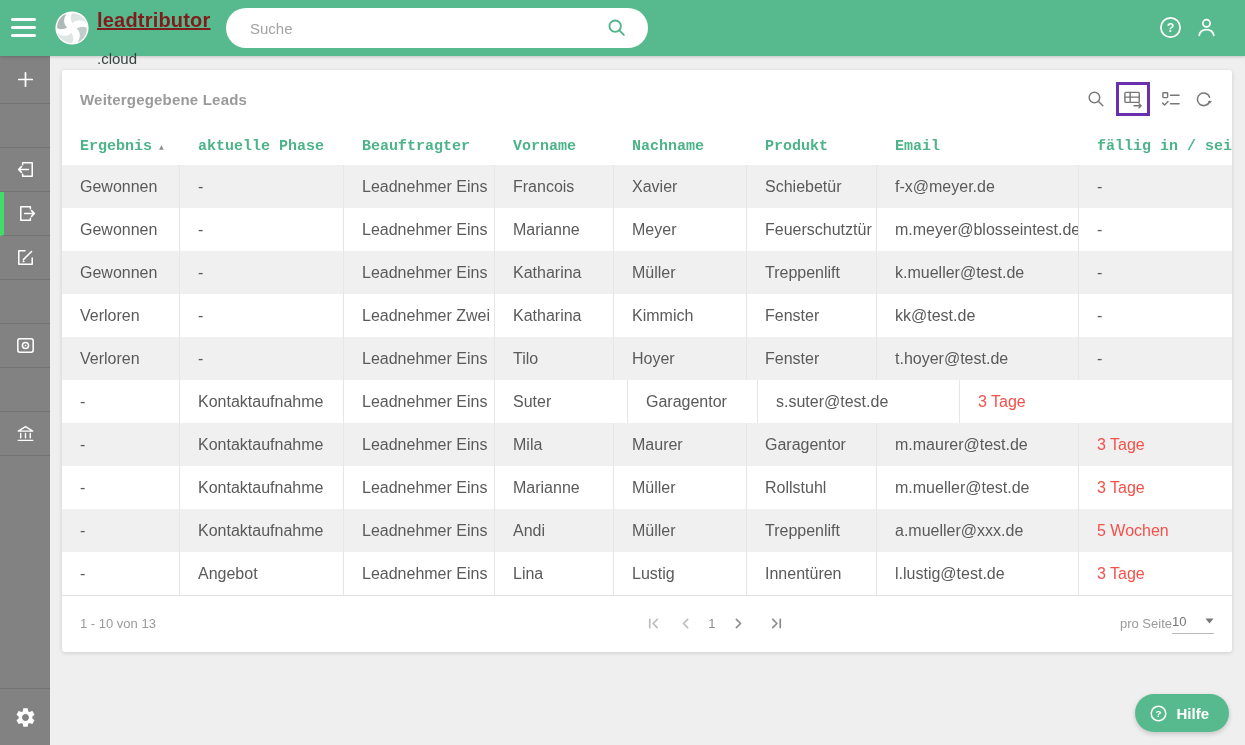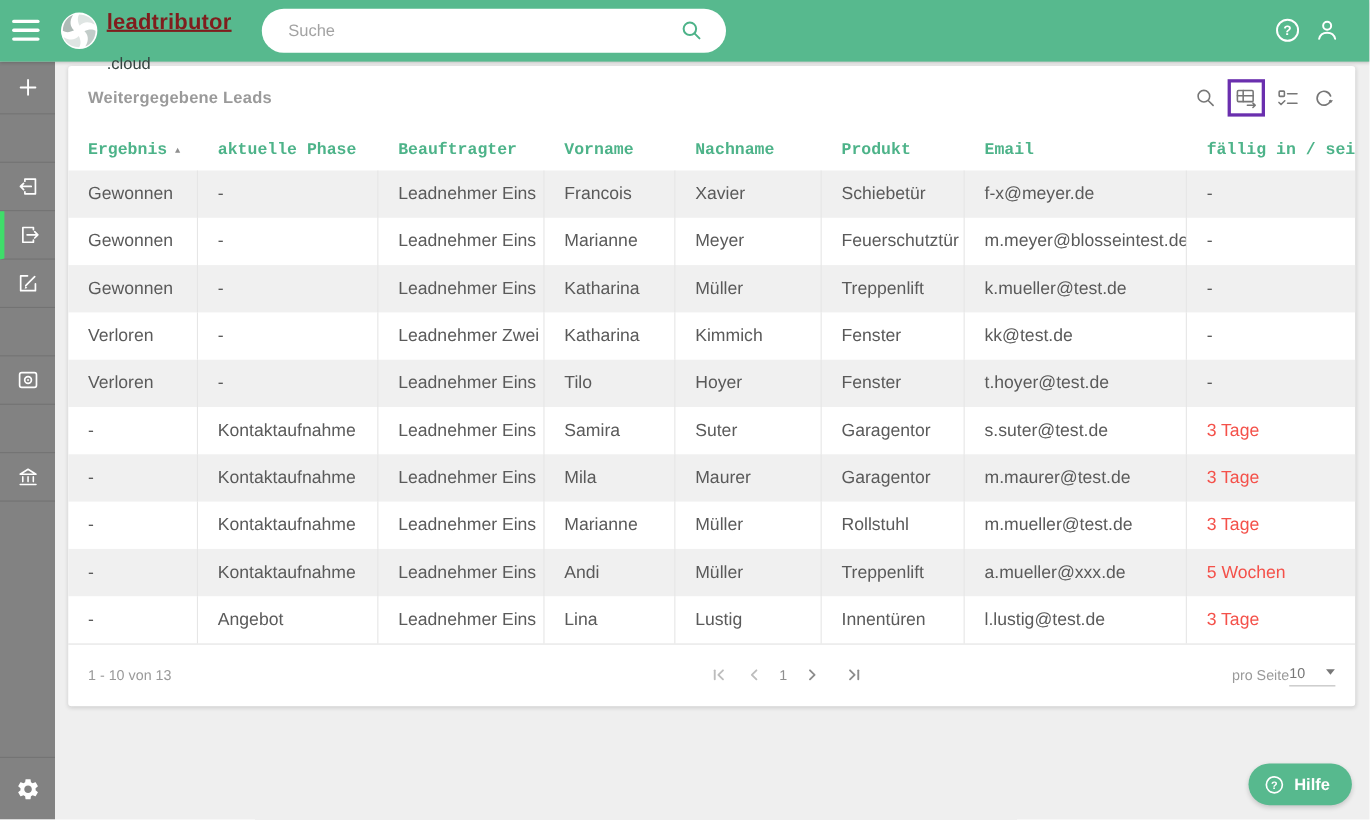--- a/index.html
+++ b/index.html
@@ -18,21 +18,21 @@
   
   .topbar{ position:absolute; top:0; left:0; width:1245px; height:56px;
     background:var(--green); box-shadow:0 1px 3px rgba(0,0,0,.18); z-index:5;}
   .burger{ position:absolute; left:11px; top:17px; width:25px; height:21px; cursor:pointer;
     display:flex; flex-direction:column; justify-content:space-between; padding:1px 0;}
   .burger span{ display:block; height:2.6px; background:#fff; border-radius:2px;}
   .logo{ position:absolute; left:55px; top:11px; }
   .brand{ position:absolute; left:97px; top:9px; line-height:1.1;}
   .brand .b1{ color:#7f1d1d; font-weight:700; font-size:20px; letter-spacing:.2px;text-decoration:underline;}
   .brand .b2{ color:#344440; font-size:15px; font-weight:500;margin-top:20px;}
-  .search-pill{ position:absolute; left:238px; top:8px; width:422px; height:40px;
+  .search-pill{ position:absolute; left:226px; top:8px; width:422px; height:40px;
     background:#fff; border-radius:20px; }
   .search-pill input{ width:100%; height:100%; border:none; outline:none; background:transparent;
     border-radius:20px; padding:0 52px 0 24px; font-size:15px; color:#555;
     font-family:"Liberation Sans",sans-serif;}
   .search-pill input::placeholder{ color:#a3a3a3; }
   .search-pill .sico{ position:absolute; right:20px; top:9px; }
   .top-ico{ position:absolute; top:15px; cursor:pointer; }
   .top-ico.help{ right:62px; }
   .top-ico.user{ right:26px; }
 
@@ -41,21 +41,21 @@
     background:var(--side); display:flex; flex-direction:column; }
   .side-item{ height:44px; flex:0 0 auto; display:flex; align-items:center; justify-content:center;
     border-bottom:1px solid #737373; cursor:pointer;}
   .side-item.tall{height:48px;}
   .side-item.empty{ cursor:default; }
   .side-item.active{ border-left:4px solid var(--strip); }
   .side-spacer{ flex:1 1 auto; }
   .side-item.bottom{ border-bottom:none; border-top:1px solid #737373; height:57px;}
 
   
-  .card{ position:absolute; left:62px; top:60px; width:1170px; height:582px;
+  .card{ position:absolute; left:62px; top:70px; width:1170px; height:582px;
     background:#fff; border-radius:3px; box-shadow:0 1px 4px rgba(0,0,0,.14);}
   .card-head{ height:58px; display:flex; align-items:center; padding:0 16px 0 18px;}
   .card-title{ font-size:15px; font-weight:700; color:#9a9a9a; letter-spacing:.2px;}
   .card-actions{ margin-left:auto; display:flex; align-items:center; gap:7px;}
   .act-btn{ width:26px; height:26px; display:flex; align-items:center; justify-content:center; cursor:pointer;}
   .annotated{ width:34px; height:34px; border:3px solid var(--purple); display:flex;
     align-items:center; justify-content:center; cursor:pointer;}
 
   
   .thead{ display:flex; height:37px; align-items:center;}
@@ -319,21 +319,20 @@
         <div class="tcell c3">Tilo</div>
         <div class="tcell c4">Hoyer</div>
         <div class="tcell c5">Fenster</div>
         <div class="tcell c6">t.hoyer@test.de</div>
         <div class="tcell c7">-</div>
       </div>
       <div class="trow">
         <div class="tcell c0">-</div>
         <div class="tcell c1">Kontaktaufnahme</div>
         <div class="tcell c2">Leadnehmer Eins</div>
-        <div class="tcell c3">Samira</div>
         <div class="tcell c4">Suter</div>
         <div class="tcell c5">Garagentor</div>
         <div class="tcell c6">s.suter@test.de</div>
         <div class="tcell c7 overdue">3 Tage</div>
       </div>
       <div class="trow">
         <div class="tcell c0">-</div>
         <div class="tcell c1">Kontaktaufnahme</div>
         <div class="tcell c2">Leadnehmer Eins</div>
         <div class="tcell c3">Mila</div>

